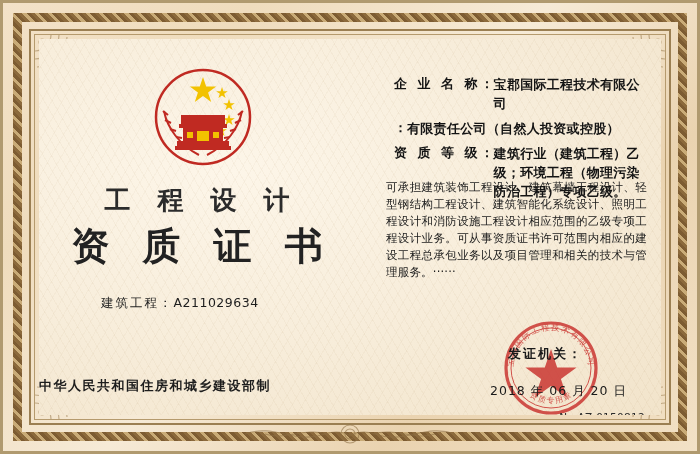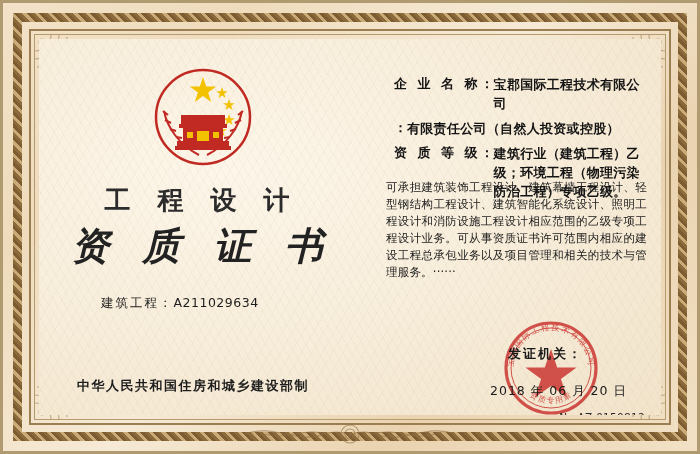--- a/index.html
+++ b/index.html
@@ -121,37 +121,36 @@
   .title-sub {
     position: absolute;
     left: 0; right: 0;
     top: 182px;
     text-align: center;
     font-size: 38px;
     font-weight: bold;
     letter-spacing: 10px;
     text-indent: 10px;
     color: #222;
-    font-style: italic;
   }
   .meta {
     position: absolute;
     left: 62px;
     top: 250px;
     font-size: 12.5px;
     color: #1d1d1d;
     line-height: 27px;
   }
   .meta .lbl { letter-spacing: 2px; }
   .meta .val { letter-spacing: .5px; text-align: right; }
   .issuer-line {
     position: absolute;
     left: 0; right: 8px;
     top: 338px;
-    text-align: center;
+    text-align: left;
     font-size: 13px;
     font-weight: bold;
     letter-spacing: 1.5px;
     color: #1d1d1d;
   }
 
   
   .right-col {
     position: absolute;
     left: 321px;

